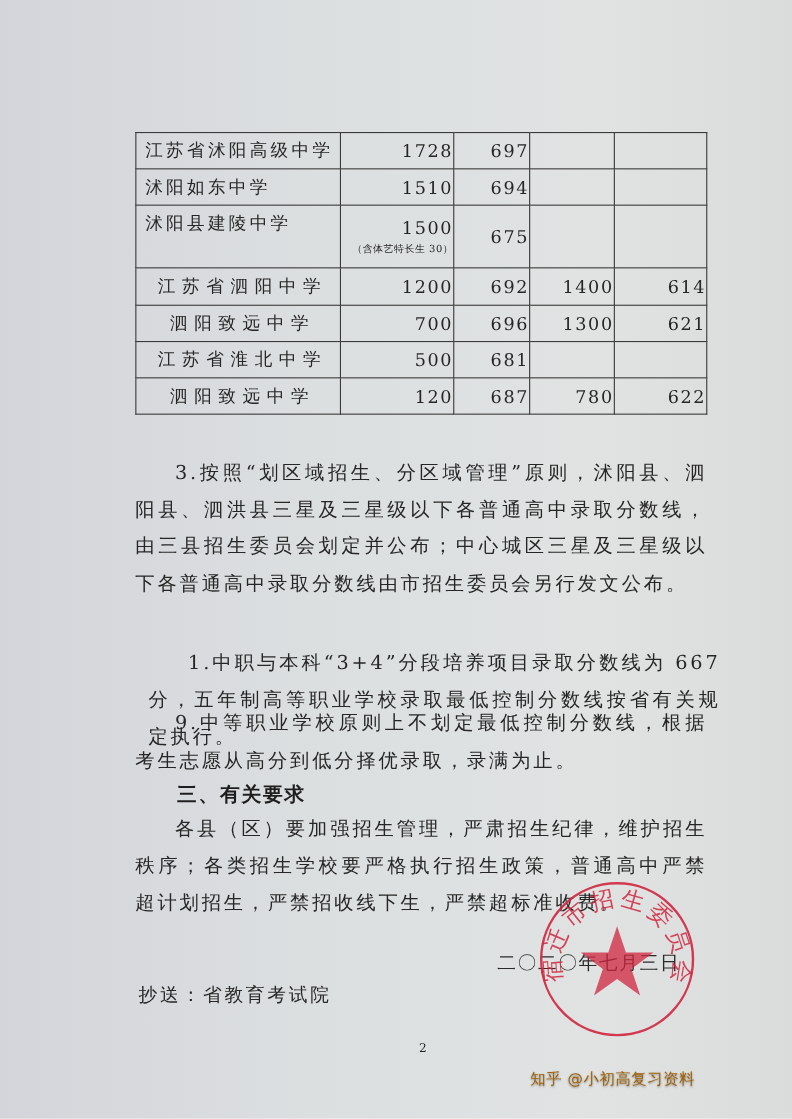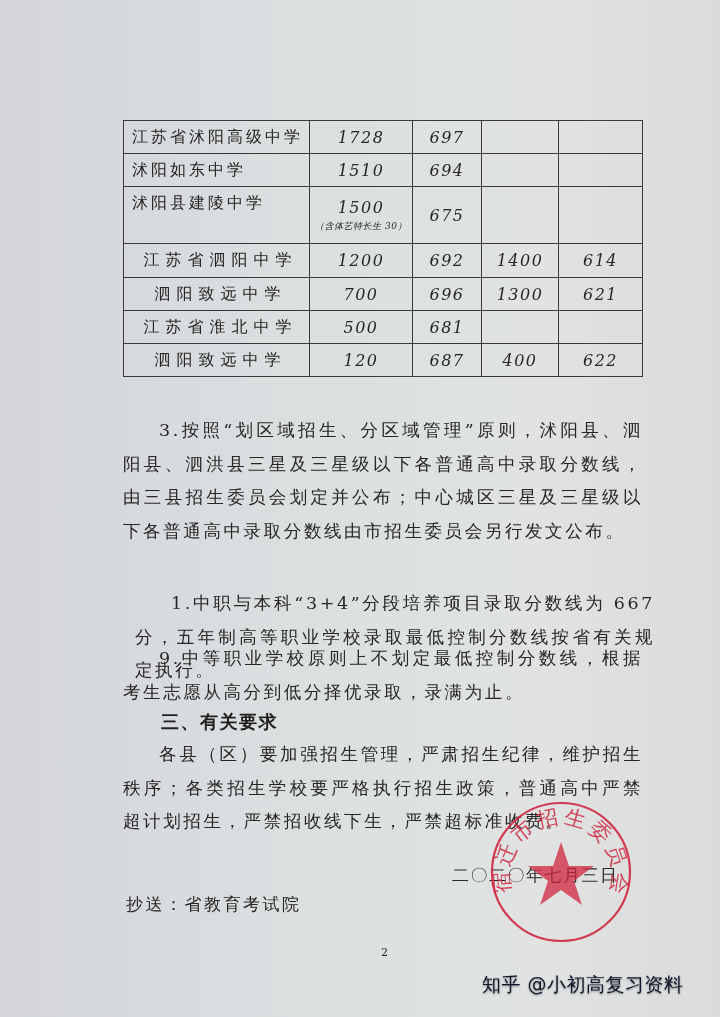--- a/index.html
+++ b/index.html
@@ -15,21 +15,21 @@
     border-collapse: collapse; table-layout: fixed;
     width: 519px;
   }
   table.scores td {
     border: 1.5px solid #3a3a3a;
     font-size: 16px; letter-spacing: 2.5px;
     padding: 0; vertical-align: middle;
   }
   table.scores td.name { padding-left: 8px; text-align: left; letter-spacing: 3px; }
   table.scores td.name.wide { letter-spacing: 6px; text-align: center; }
-  table.scores td.num { text-align: center; letter-spacing: 1.5px; font-style: italic; }
+  table.scores td.num { text-align: right; letter-spacing: 1.5px; }
   table.scores td.top { vertical-align: top; padding-top: 6px; }
   .note { display: block; font-size: 9px; letter-spacing: 0.5px; margin-top: 3px; }
   .para {
     position: absolute; left: 123px; width: 520px;
     font-size: 17.5px; line-height: 33.5px; letter-spacing: 2.6px;
     text-align: justify;
   }
   .indent { text-indent: 36px; }
   .heading {
     position: absolute; left: 161px;
@@ -43,21 +43,21 @@
   }
   .cc { position: absolute; left: 126px; top: 893px; font-size: 17px; letter-spacing: 2.5px; }
   .pageno { position: absolute; left: 381px; top: 946px; font-size: 11px; }
   .stamp {
     position: absolute; left: 489px; top: 800px; width: 144px; height: 144px;
     pointer-events: none;
   }
   .watermark {
     position: absolute; left: 482px; top: 972px;
     font-family: "DejaVu Sans", "Liberation Sans", sans-serif;
-    font-size: 19px; color: #0f172a;
+    font-size: 14px; color: #a16207;
     text-shadow: 0 1px 2px rgba(0,0,0,0.45);
     letter-spacing: 0.5px;
   }
 </style>
 </head>
 <body>
 
 <div class="page">
 
   <table class="scores">
@@ -111,21 +111,21 @@
         <td class="name wide">江苏省淮北中学</td>
         <td class="num">500</td>
         <td class="num">681</td>
         <td class="num"></td>
         <td class="num"></td>
       </tr>
       <tr style="height:33px">
         <td class="name wide">泗阳致远中学</td>
         <td class="num">120</td>
         <td class="num">687</td>
-        <td class="num">400</td>
+        <td class="num">780</td>
         <td class="num">622</td>
       </tr>
     </tbody>
   </table>
 
   <p class="para indent" style="top:414px; margin:0;">3.按照“划区域招生、分区域管理”原则，沭阳县、泗阳县、泗洪县三星及三星级以下各普通高中录取分数线，由三县招生委员会划定并公布；中心城区三星及三星级以下各普通高中录取分数线由市招生委员会另行发文公布。</p>
 
   <p class="para indent" style="top:575px; margin:12px;">1.中职与本科“3+4”分段培养项目录取分数线为 667 分，五年制高等职业学校录取最低控制分数线按省有关规定执行。</p>
   <p class="para indent" style="top:642px; margin:0;">9.中等职业学校原则上不划定最低控制分数线，根据考生志愿从高分到低分择优录取，录满为止。</p>
 

